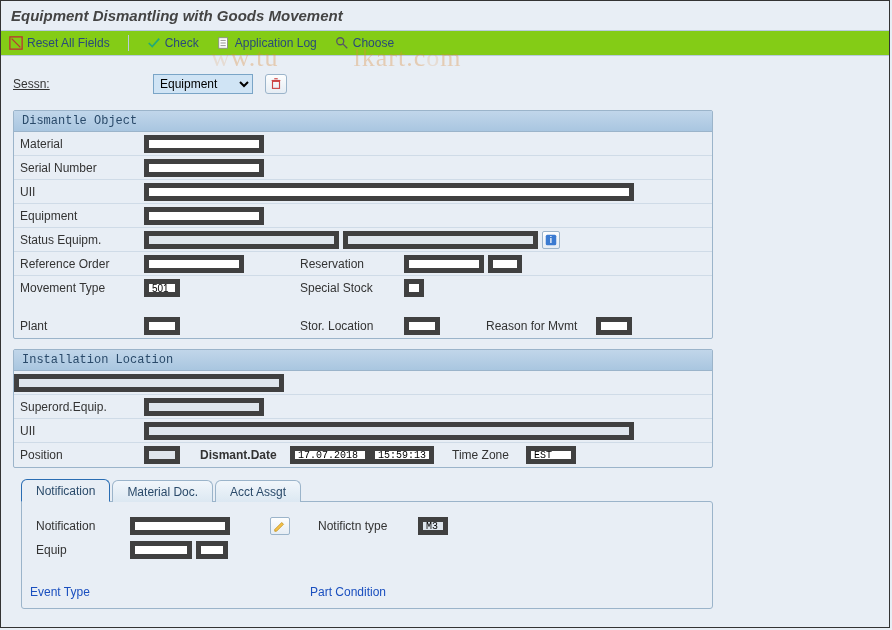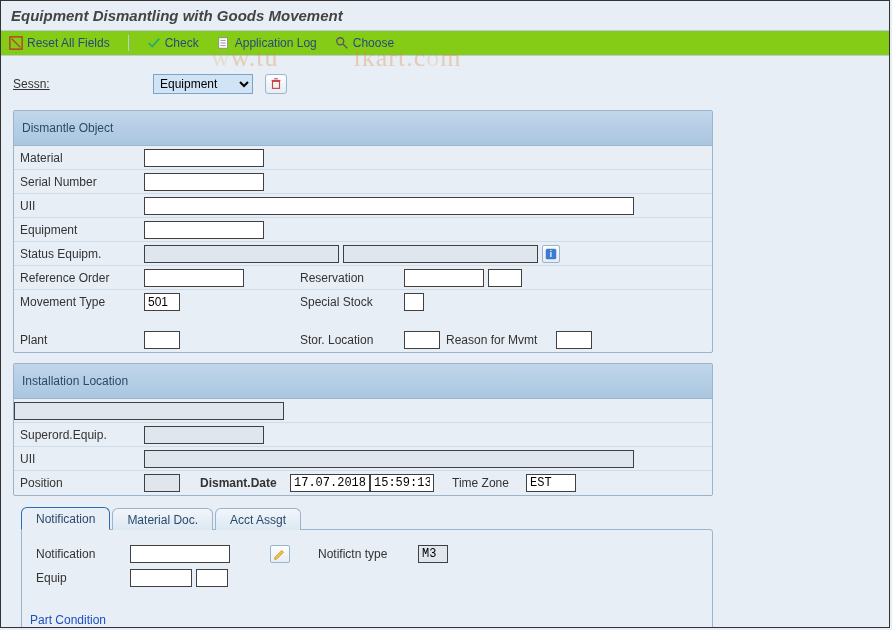--- a/index.html
+++ b/index.html
@@ -69,42 +69,43 @@
   }
   .group {
     border: 1px solid #9bb4ca;
     border-radius: 2px;
     margin-bottom: 10px;
     background: #e8eef5;
     width: 700px;
   }
   .group-title {
     background: linear-gradient(#c1d6ea,#a9c6e0);
-    padding: 10px 8px;
+    padding: 3px 8px;
     color: #2a4a6a;
     border-bottom: 1px solid #9bb4ca;
+    font-family: Liberation Mono, monospace;
   }
   .group-body { padding: 0 0; }
   .field-row { display:flex; align-items:center; height: 24px; }
   .field-row .cell-label {
     width: 130px;
     padding: 2px 6px;
     border-right: none;
     background: #e8eef5;
   }
   .field-row .cell-label2 {
     width: 110px;
     padding: 2px 6px;
   }
   .field-row.border-b { border-bottom:1px solid #cfdbe7; }
   input.sap-in {
     height: 18px;
-    border: 1px solid #404040;
+    border: 5px solid #404040;
     background: #fff;
-    font-size: 12px;
+    font-size: 10px;
     padding: 1px 3px;
     font-family: inherit;
   }
   input.sap-in[readonly], .sap-in.ro {
     background: #dfe6ed;
   }
   .info-icon {
     width:18px; height:18px;
     border:1px solid #9bb4ca;
     background: linear-gradient(#fdfefe,#e6edf4);
@@ -279,21 +280,21 @@
           <input class="sap-in" style="width: 20px;" value="">
         </div>
         <div class="field-row" style="height:14px;"></div>
         <div class="field-row">
           <span class="cell-label">Plant</span>
           <input class="sap-in" style="width: 36px;" value="">
           <span style="width:114px;"></span>
           <span class="cell-label2">Stor. Location</span>
           <input class="sap-in" style="width: 36px;" value="">
           <span style="width:6px;"></span>
-          <span style="width:110px;">Reason for Mvmt</span>
+          <span style="width:110px;margin-left:40px;">Reason for Mvmt</span>
           <input class="sap-in" style="width: 36px;" value="">
         </div>
       </div>
     </div>
 
     <div class="group">
       <div class="group-title">Installation Location</div>
       <div class="group-body">
         <div class="field-row border-b">
           <input class="sap-in ro" readonly="" style="width: 270px;" value="">
@@ -341,19 +342,20 @@
           <input class="sap-in ro" readonly="" style="width: 30px; font-family: &quot;Courier New&quot;, monospace;" value="M3">
         </div>
         <div class="field-row">
           <span class="cell-label" style="width:100px;">Equip</span>
           <input class="sap-in" style="width: 62px;" value="">
           <span style="width:4px;"></span>
           <input class="sap-in" style="width: 32px;" value="">
         </div>
         <div style="height:18px;"></div>
         <div class="field-row">
+          <span class="blue-head" style="width:280px;">Event Type</span>
           <span class="blue-head">Part Condition</span>
         </div>
       </div>
     </div>
 
   </div>
 </div>
 
 </body></html>

